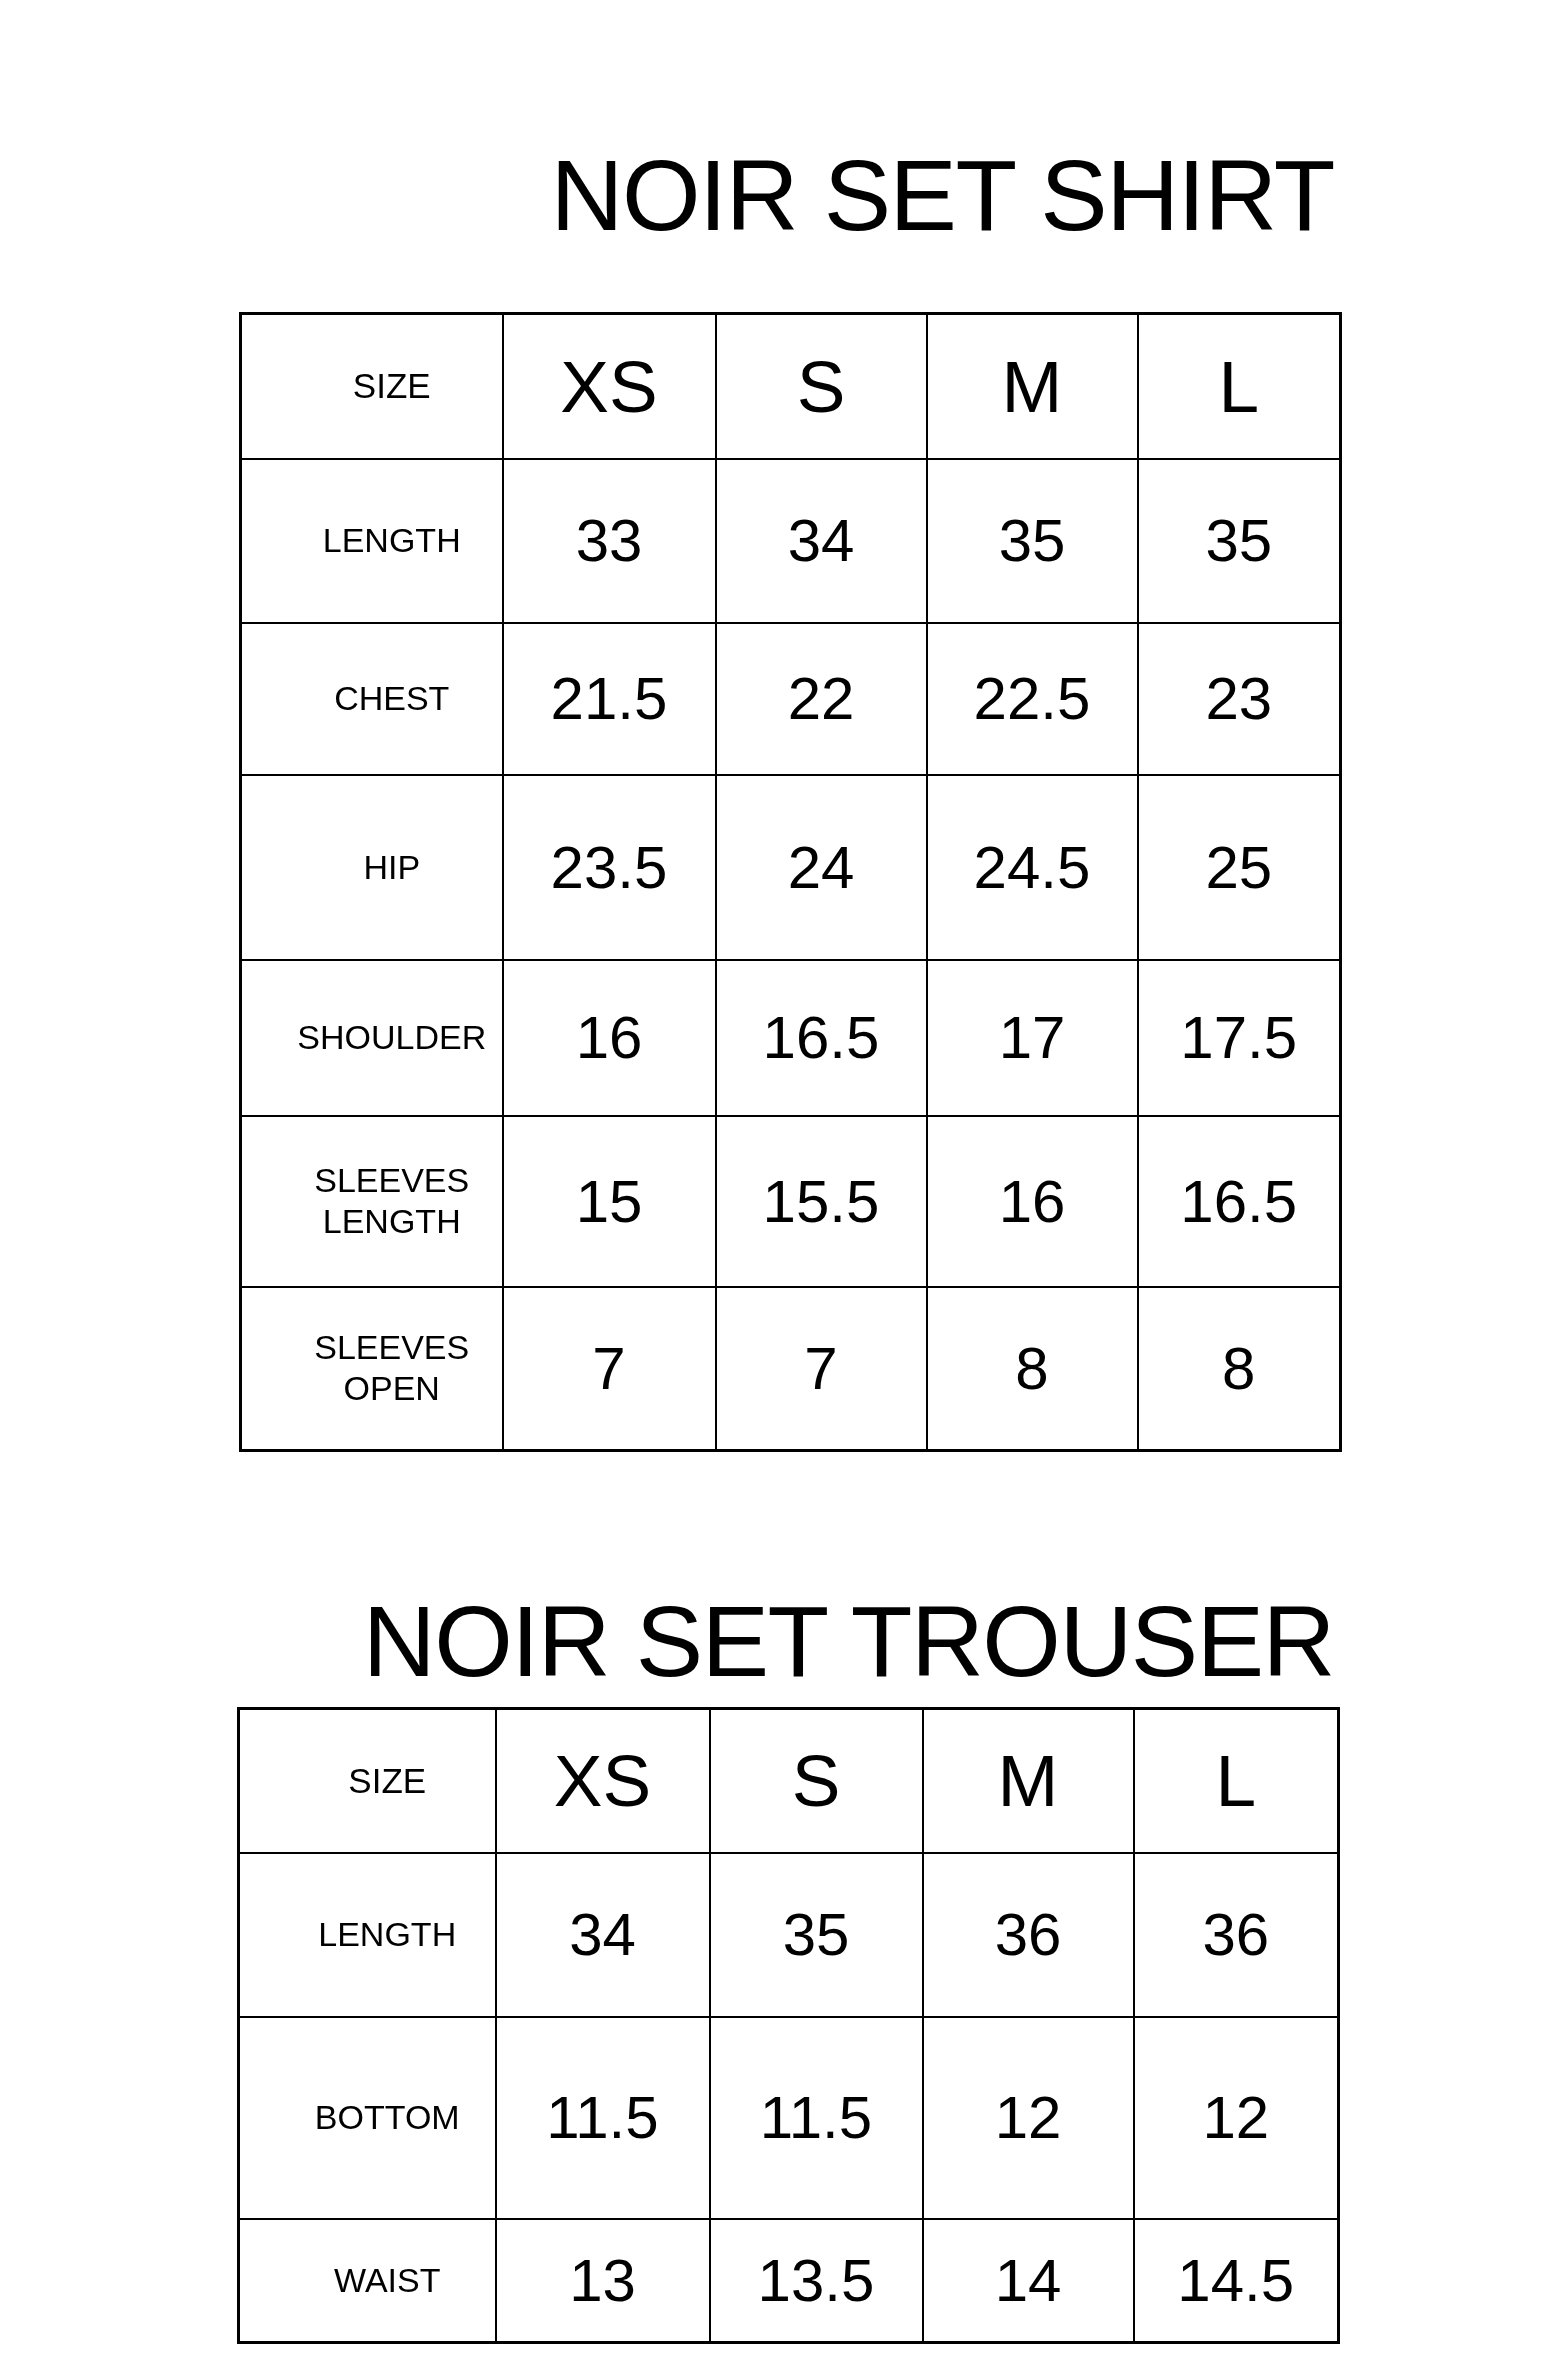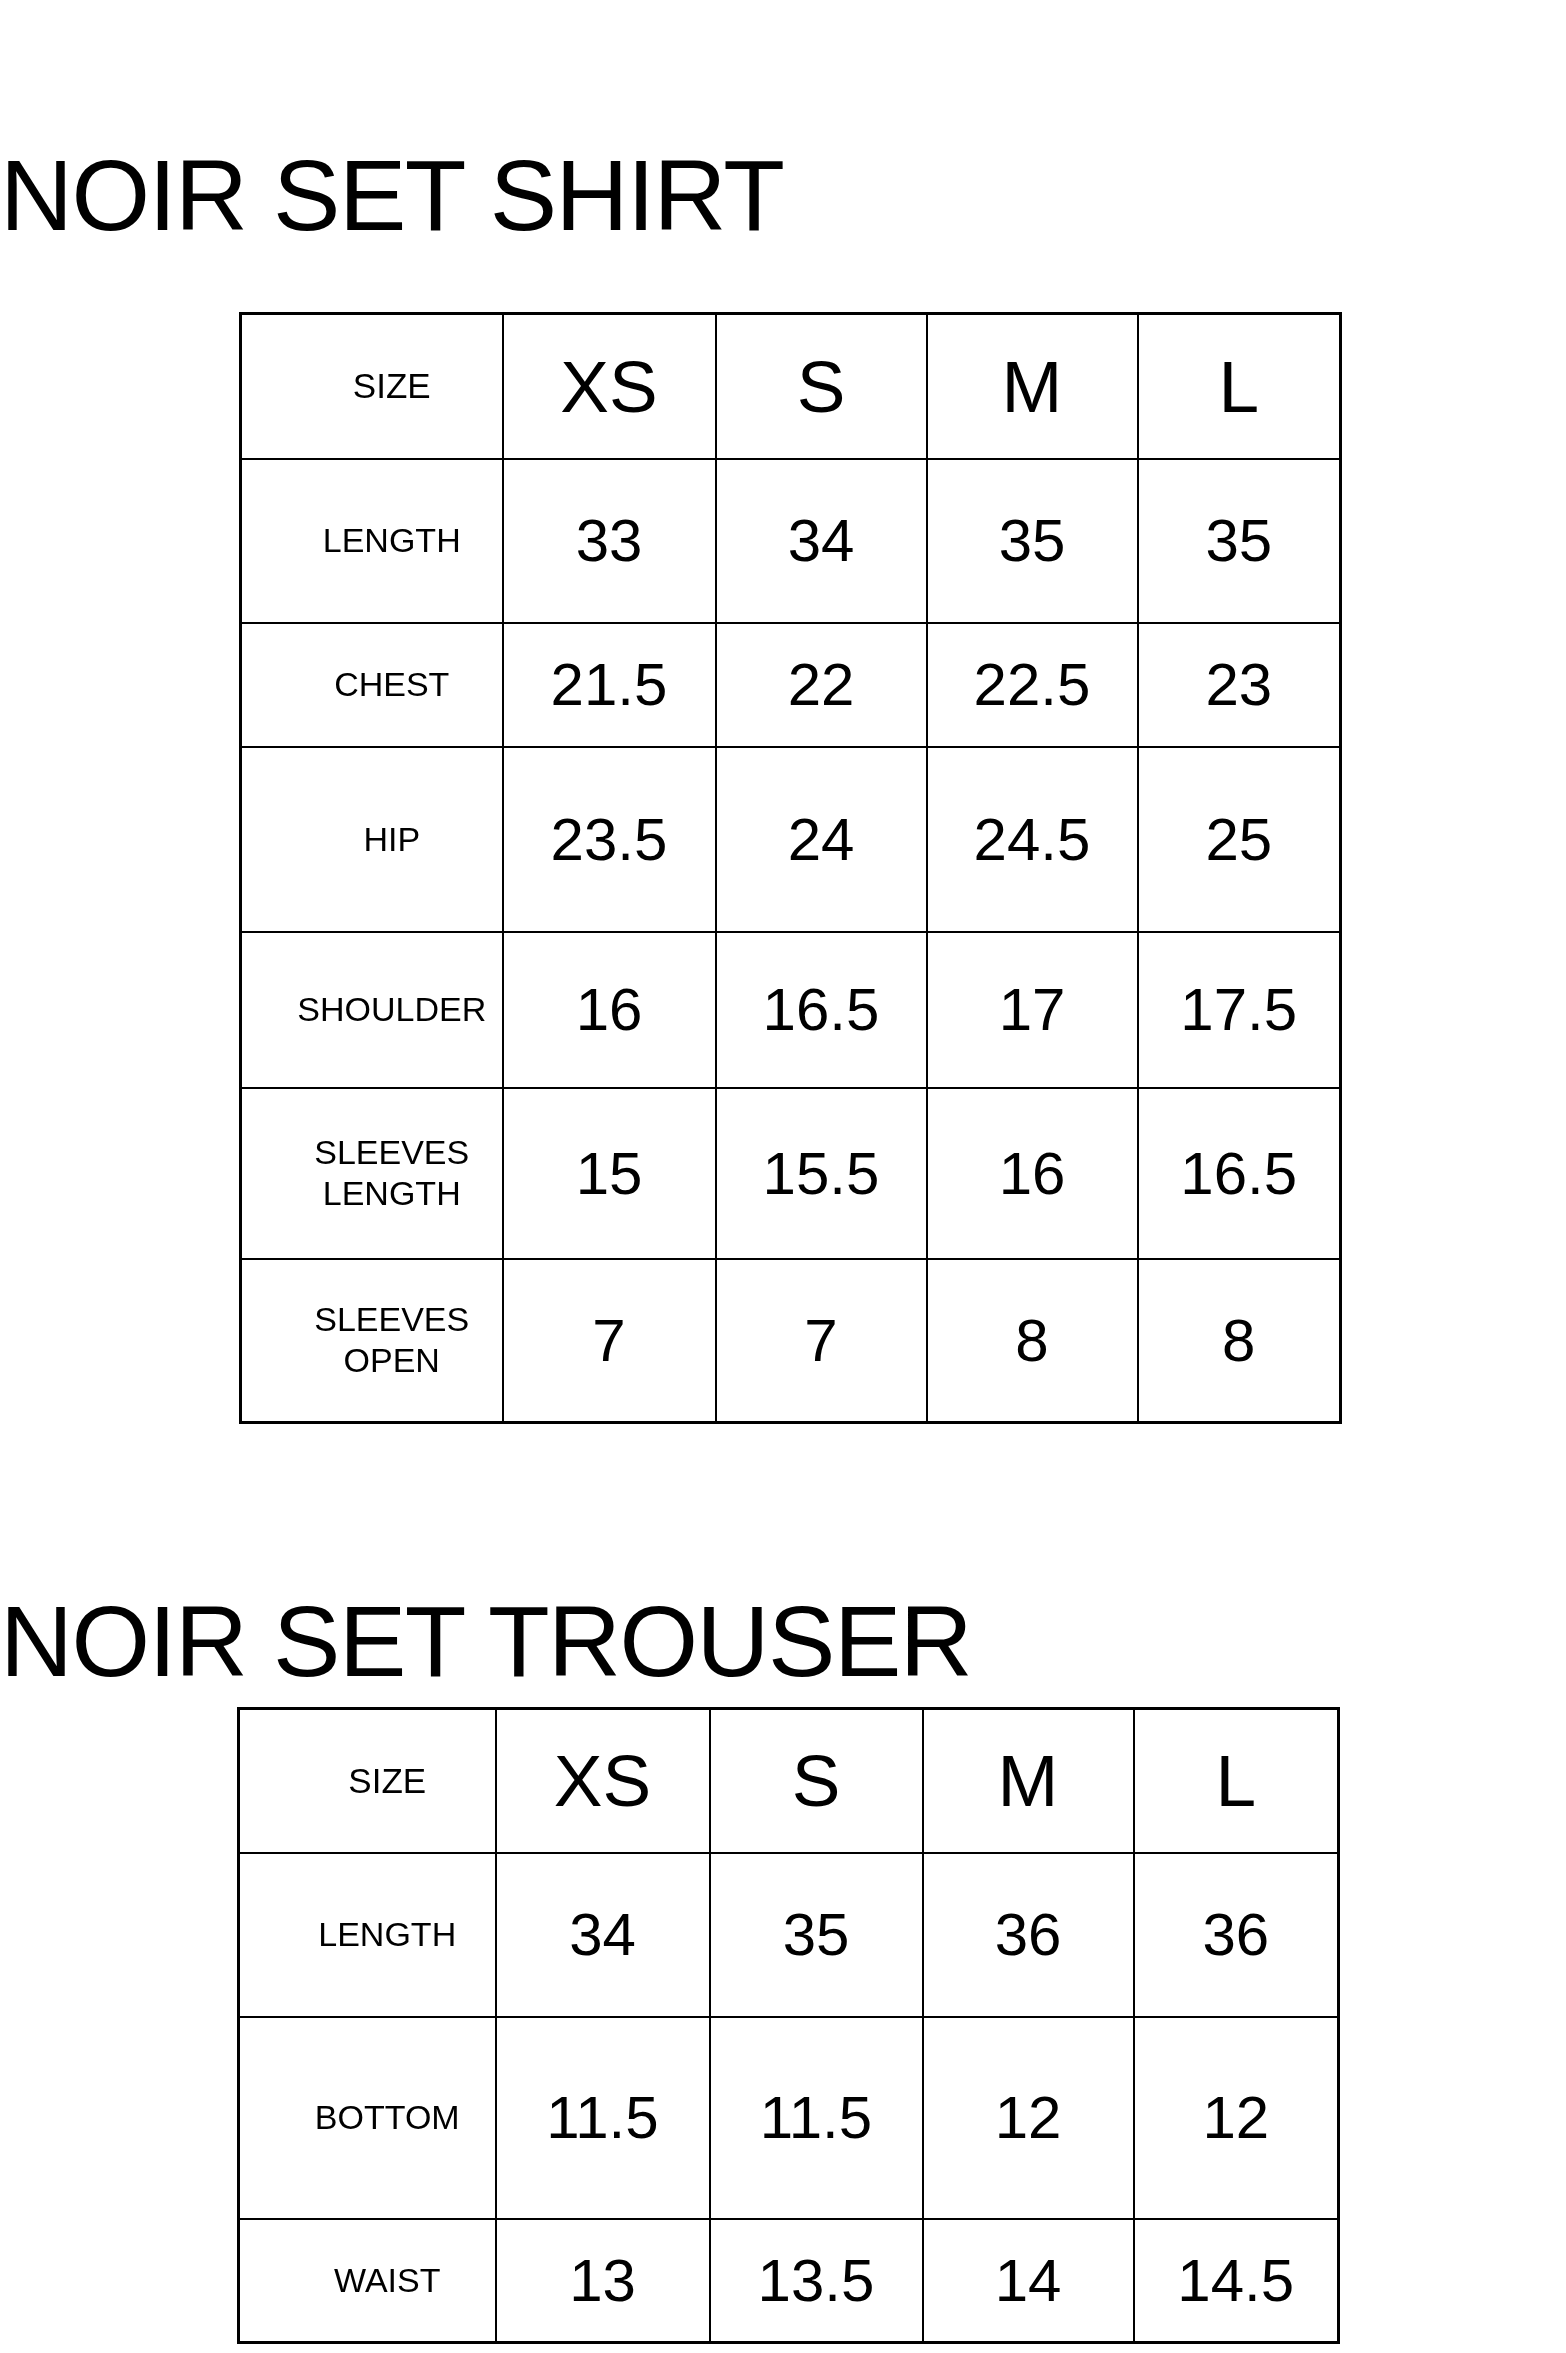--- a/index.html
+++ b/index.html
@@ -1,18 +1,18 @@
 <!DOCTYPE html>
 <html style="font-size:12.2px"><head>
 <meta charset="utf-8">
 <style>
   html, body { margin:0; padding:0; background:#ffffff; }
   body { width:1566px; height:2354px; position:relative; overflow:hidden;
          font-family:"Liberation Sans", "DejaVu Sans", sans-serif; color:#000; }
-  .title { position:absolute; left:0; width:1334px; text-align:left;
+  .title { position:absolute; left:0; width:1334px; text-align:right;
            font-size:101px; font-weight:400; letter-spacing:-1.5px; line-height:1; }
   #shirt-title { top:145px; }
   #trouser-title { top:1591px; }
   table.chart { position:absolute; border-collapse:collapse; table-layout:fixed;
                 border:3.1px solid #000; }
   table.chart td { border:2.3px solid #000; text-align:center; vertical-align:middle;
                    padding:0; font-size:60px; }
   table.chart td.label { font-size:34px; line-height:1.2;padding-left:40px; }
   table.chart tr.head td.size { font-size:73px; }
   table.chart tr.head td.label { font-size:35px; }
@@ -50,21 +50,21 @@
     <td class="size">M</td>
     <td class="size">L</td>
   </tr>
   <tr style="height:164px">
     <td class="label">LENGTH</td>
     <td>33</td>
     <td>34</td>
     <td>35</td>
     <td>35</td>
   </tr>
-  <tr style="height:124px">
+  <tr style="height:152px">
     <td class="label">CHEST</td>
     <td>21.5</td>
     <td>22</td>
     <td>22.5</td>
     <td>23</td>
   </tr>
   <tr style="height:185px">
     <td class="label">HIP</td>
     <td>23.5</td>
     <td>24</td>

